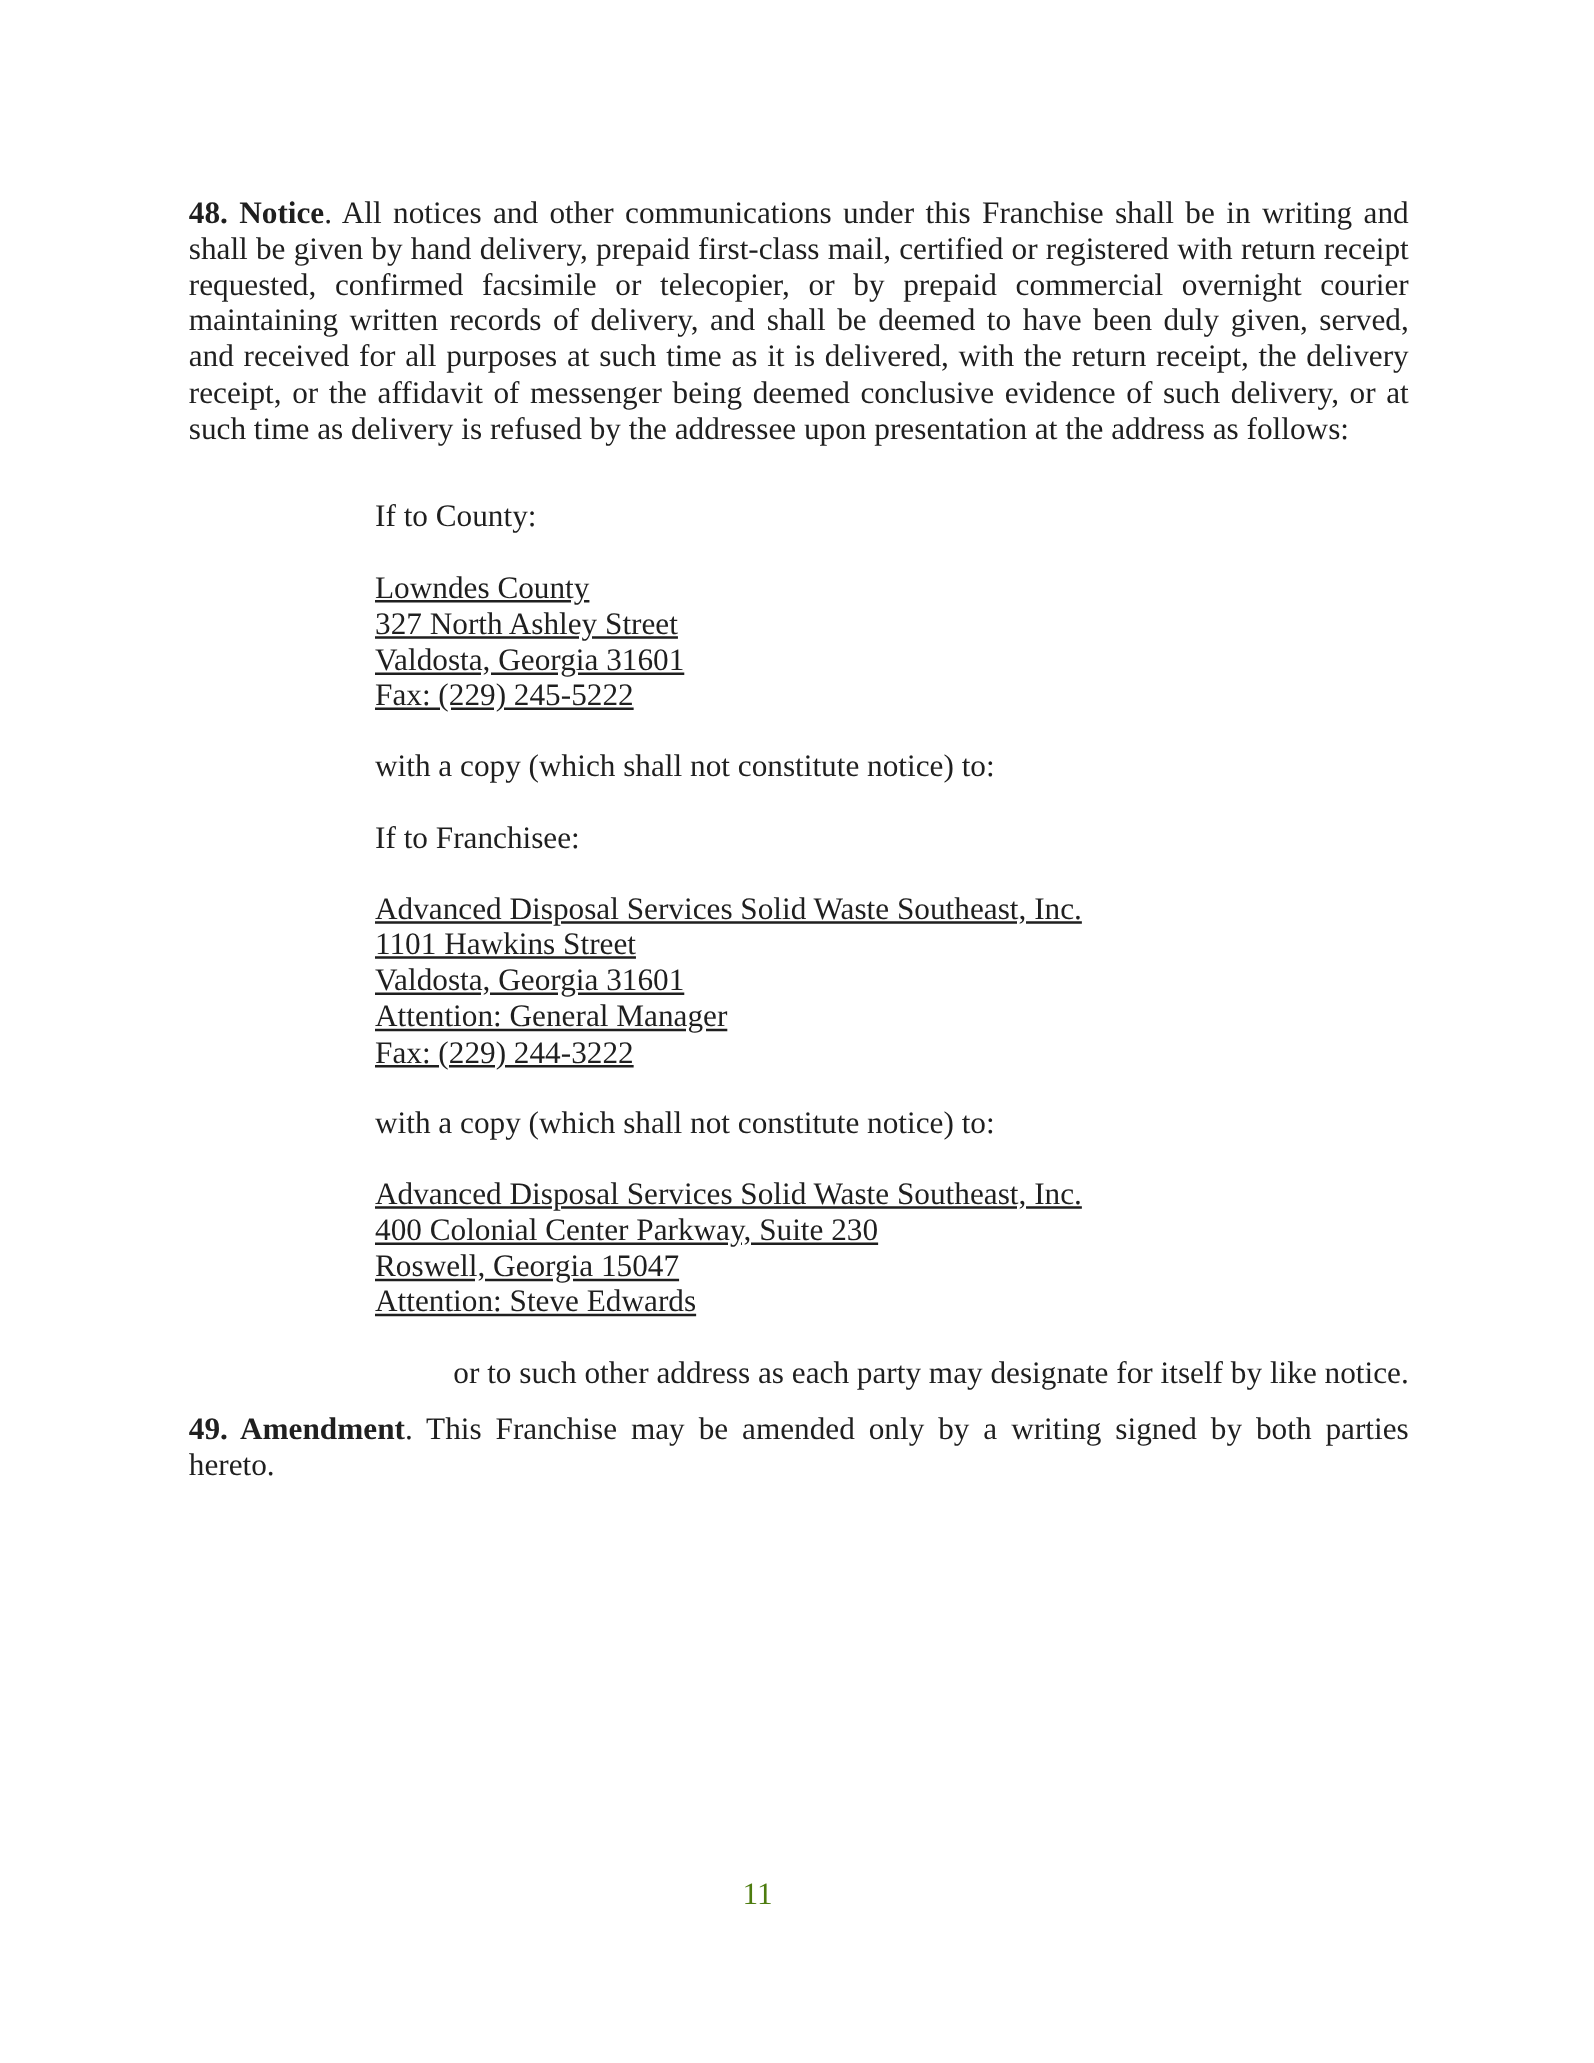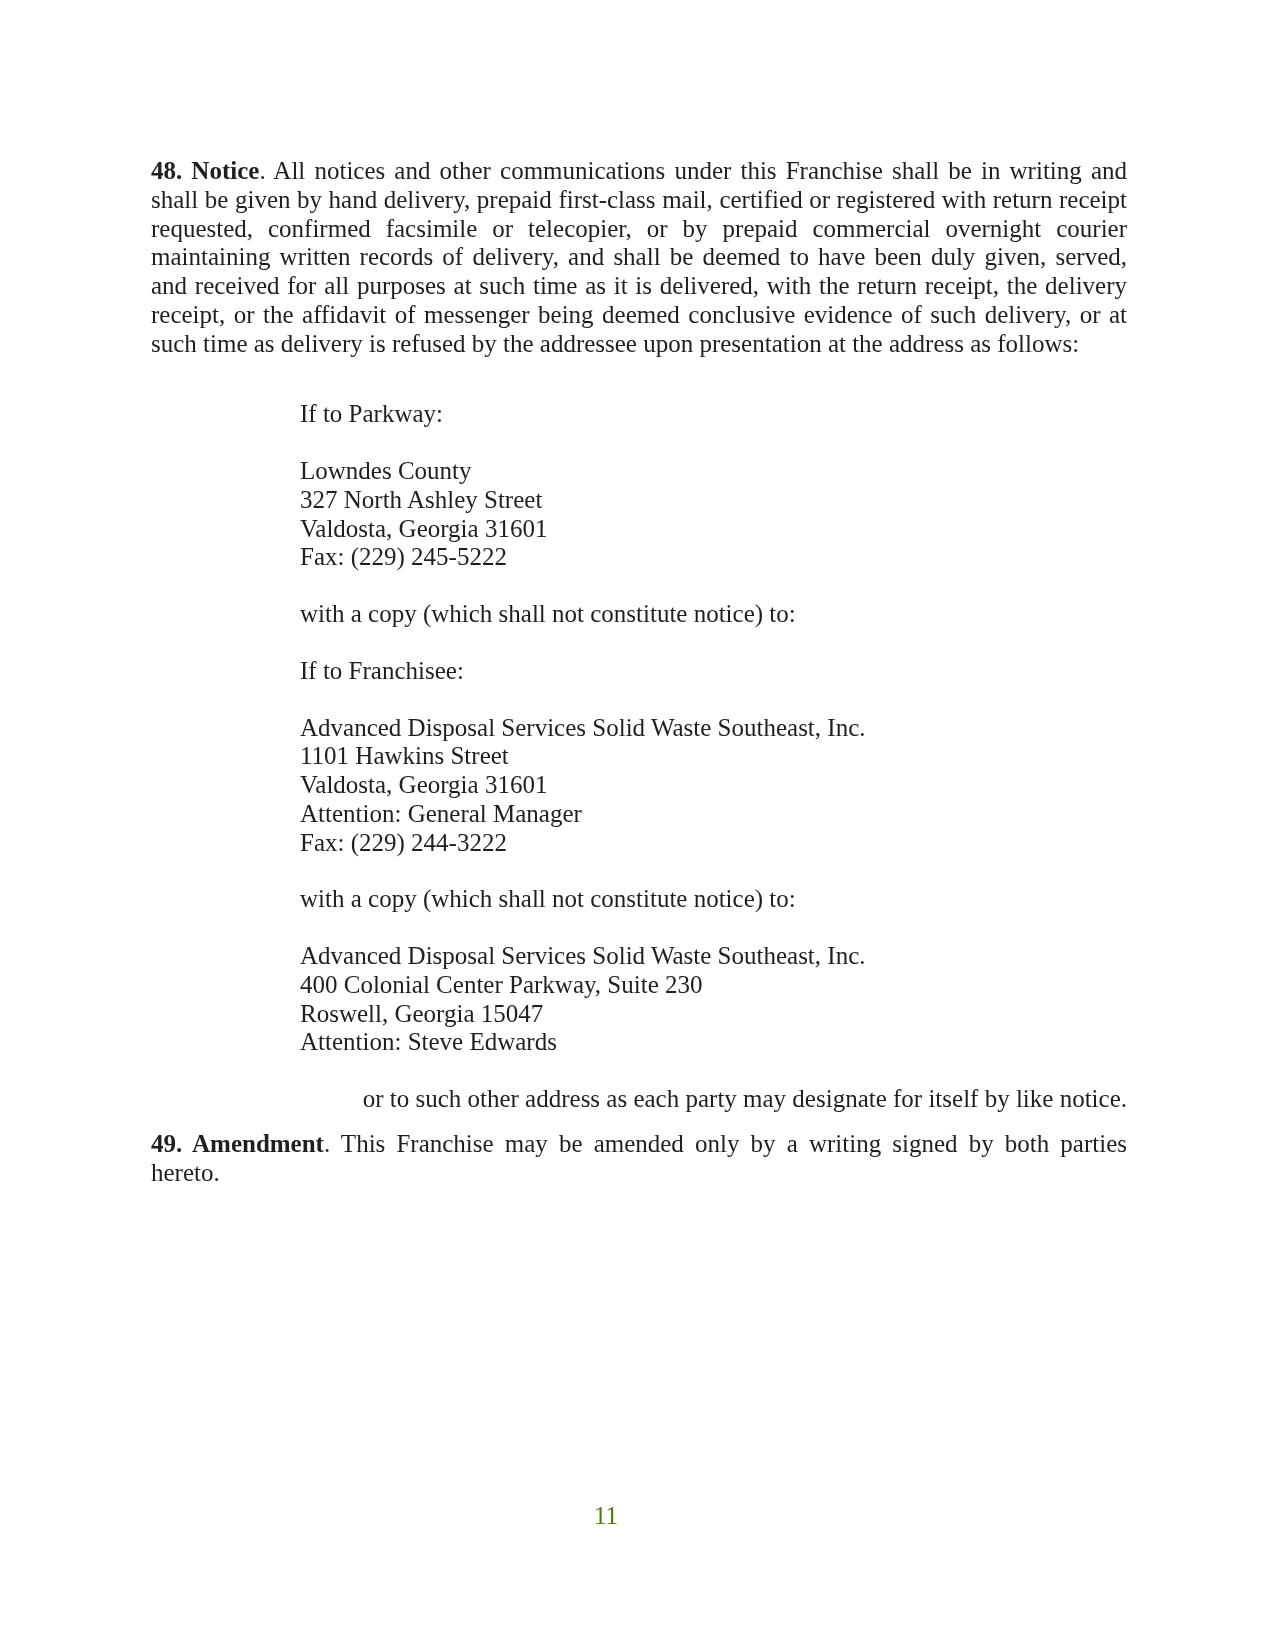--- a/index.html
+++ b/index.html
@@ -38,20 +38,21 @@
   .label {
     margin: 28px 0 0 0;
     text-align: left;
   }
   .first-label {
     margin-top: 42px;
   }
   .addr {
     margin-top: 28px;
     text-align: left;
+    text-decoration: underline;
   }
   .addr-line {
     white-space: pre-wrap;
   }
   .firm-suffix {
     font-size: 0.75em;
     margin-left: 0.30em;
     letter-spacing: 0.02em;
   }
   .closing {
@@ -74,21 +75,21 @@
 </head>
 <body>
 
 <div class="page">
   <div class="content">
 
     <p class="para"><b>48. Notice</b><span>. All notices and other communications under this Franchise shall be in writing and shall be given by hand delivery, prepaid first-class mail, certified or registered with return receipt requested, confirmed facsimile or telecopier, or by prepaid commercial overnight courier maintaining written records of delivery, and shall be deemed to have been duly given, served, and received for all purposes at such time as it is delivered, with the return receipt, the delivery receipt, or the affidavit of messenger being deemed conclusive evidence of such delivery, or at such time as delivery is refused by the addressee upon presentation at the address as follows:</span></p>
 
     <div class="indent">
 
-      <p class="label first-label">If to Parkway:</p>
+      <p class="label first-label">If to County:</p>
 
       <div class="addr">
         <div class="addr-line">Lowndes County</div>
         <div class="addr-line">327 North Ashley Street</div>
         <div class="addr-line">Valdosta, Georgia 31601</div>
         <div class="addr-line">Fax: (229) 245-5222</div>
       </div>
 
       <p class="label">with a copy (which shall not constitute notice) to:</p>
 

